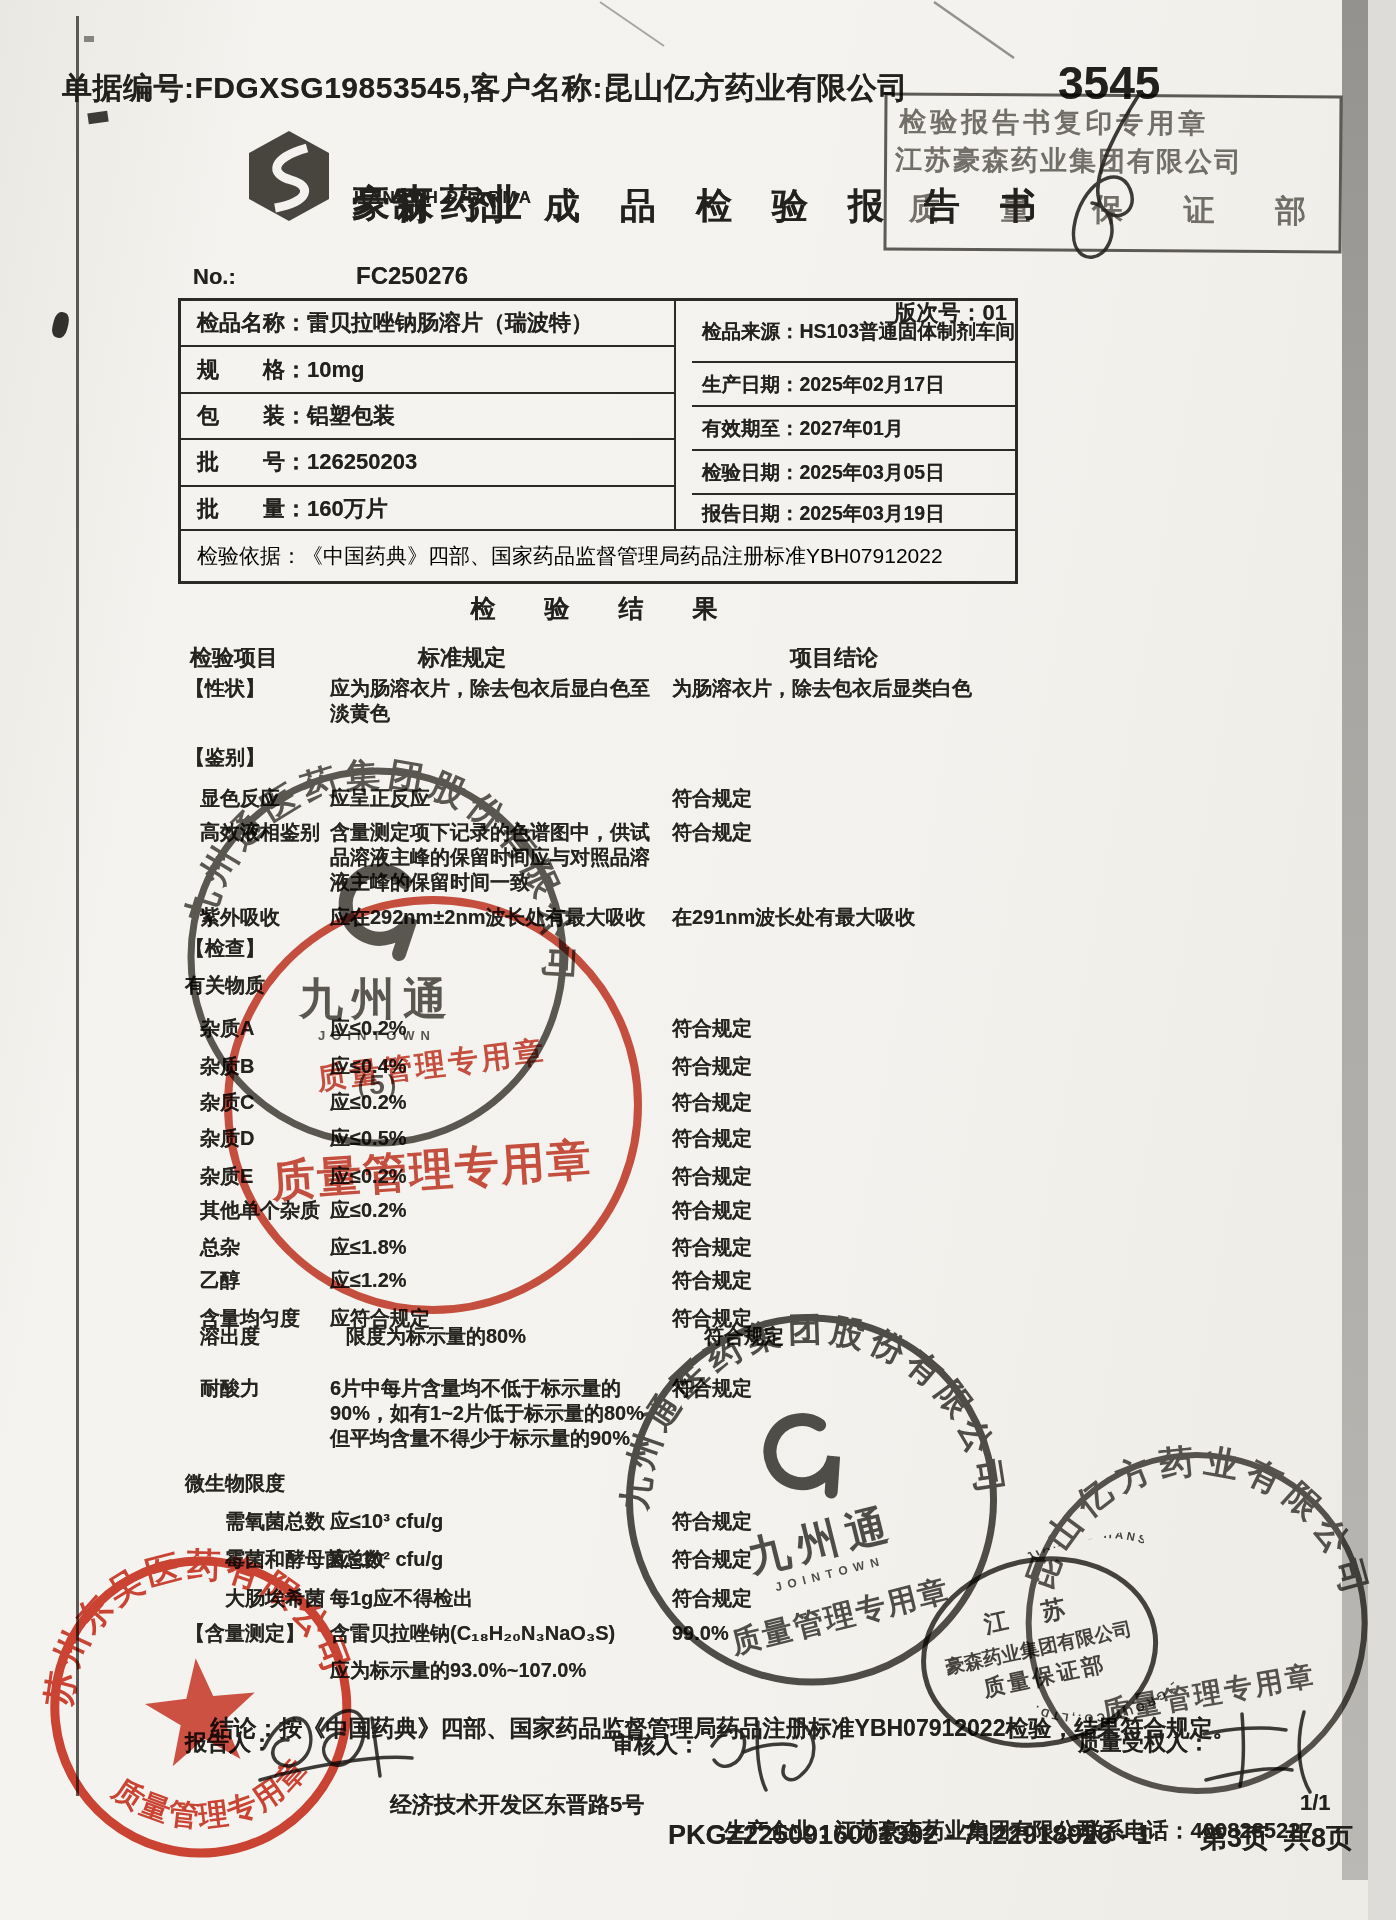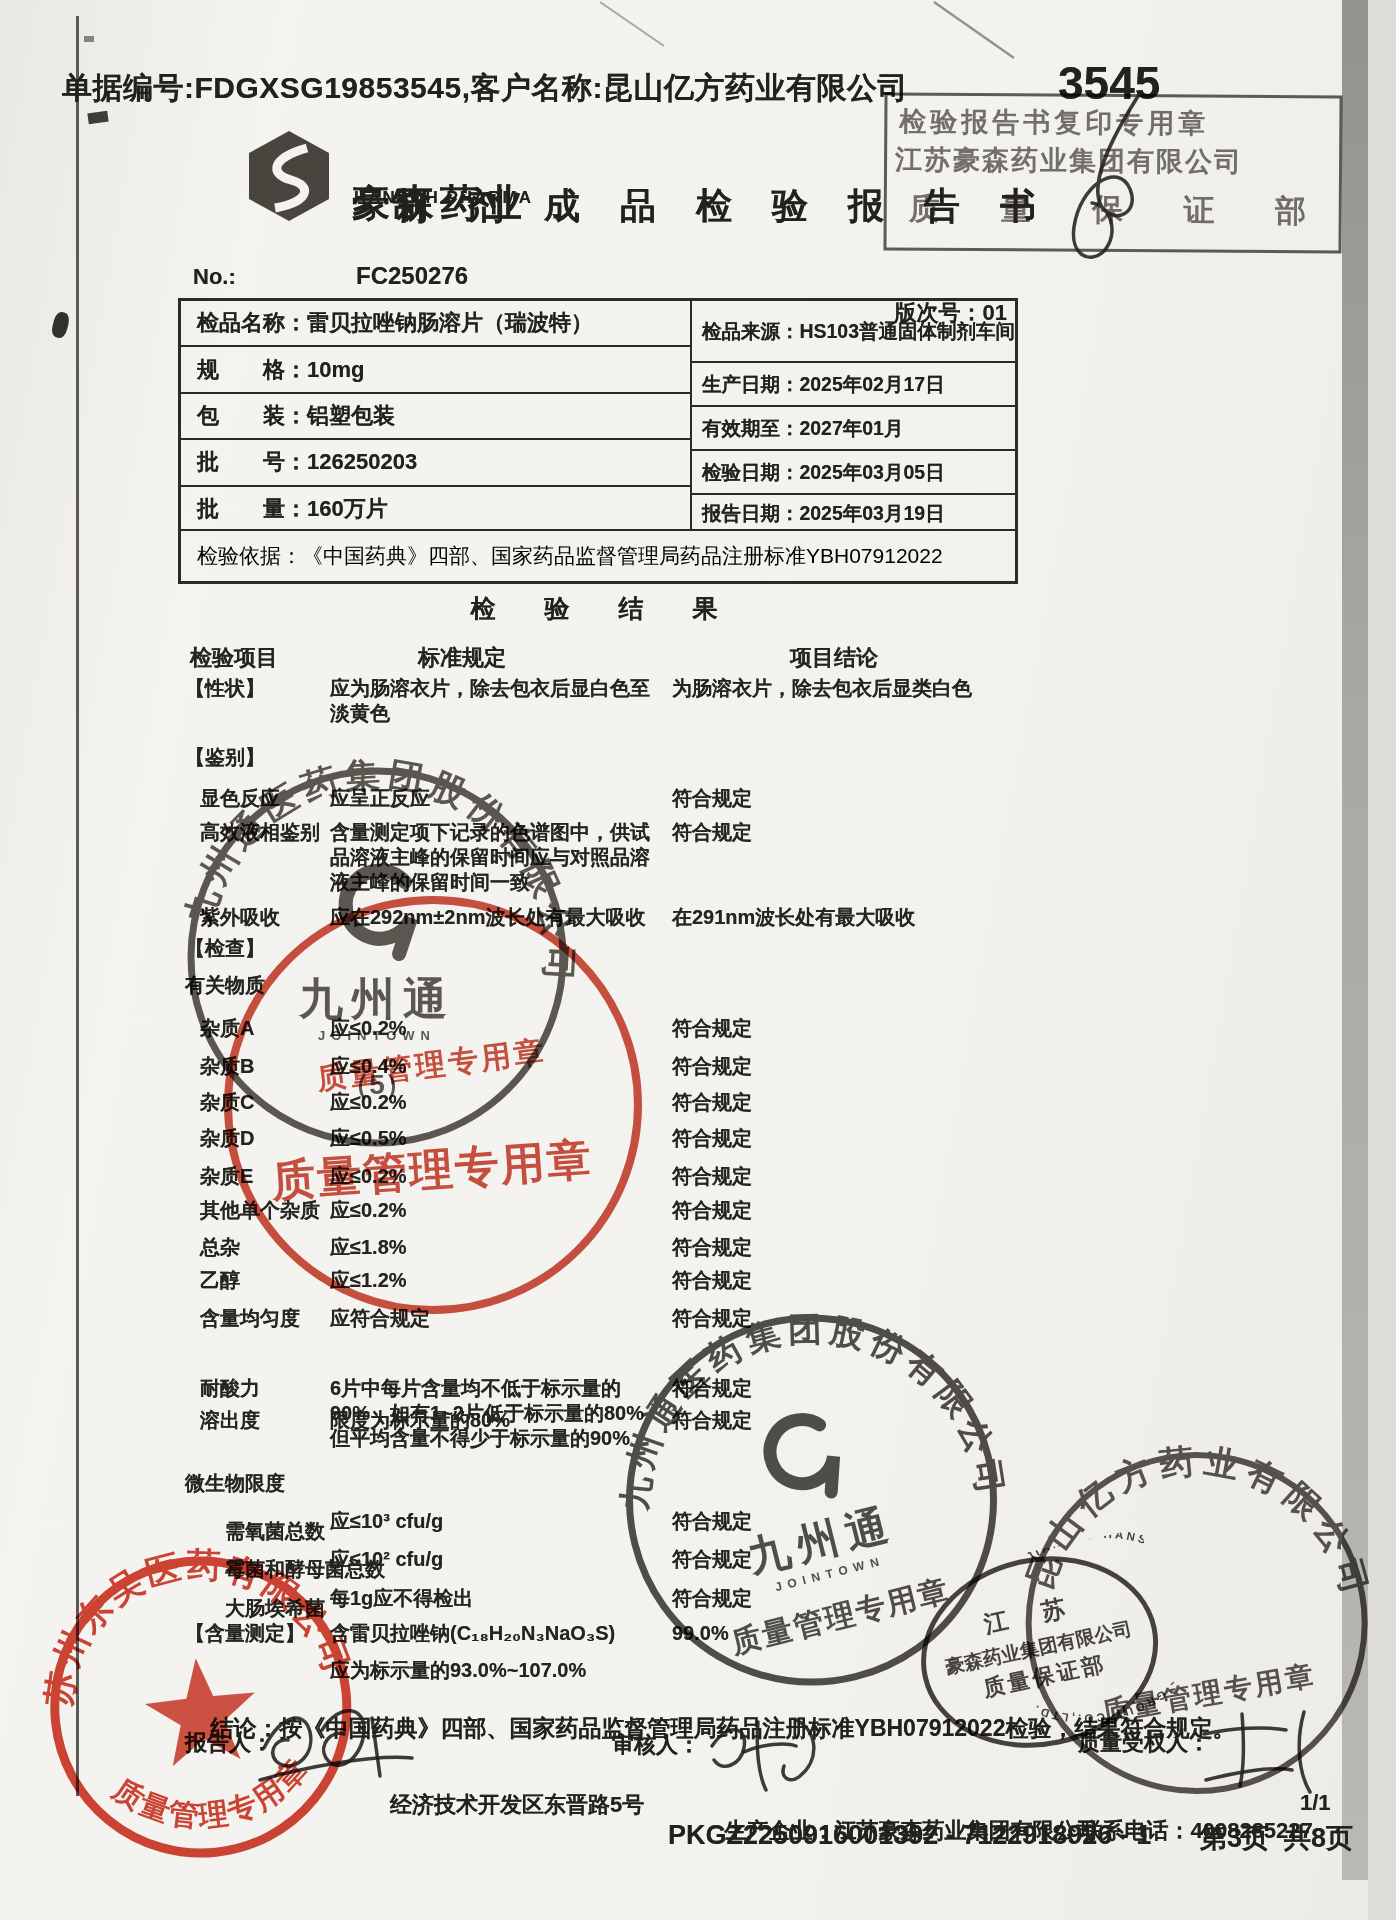--- a/index.html
+++ b/index.html
@@ -11,34 +11,34 @@
   .t{position:absolute;white-space:pre;color:#23211d;font-weight:700;
      text-shadow:0 0 .6px rgba(34,32,29,.6);}
   
   #info-table{position:absolute;left:178px;top:298px;width:834px;height:280px;
      border:3px solid #2b2a27;}
   #it-cols{position:absolute;left:0;right:0;top:0;bottom:50px;display:flex;}
   #it-left{width:533px;border-right:2px solid #2b2a27;display:flex;flex-direction:column;}
   #it-left .cell{flex:1;border-bottom:2px solid #2b2a27;display:flex;align-items:center;
      padding-left:16px;font-size:22px;}
   #it-left .cell:last-child{border-bottom:none;}
-  #it-right{flex:1;display:flex;flex-direction:column;}
+  #it-right{flex:1;display:flex;flex-direction:column;padding-left:16px;}
   #it-right .cell{border-bottom:2px solid #2b2a27;display:flex;align-items:center;
      padding-left:10px;font-size:19.5px;overflow:visible;}
   #it-right .cell:last-child{border-bottom:none;flex:1;}
   .cell span{white-space:pre;font-weight:700;color:#23211d;text-shadow:0 0 .6px rgba(34,32,29,.6);}
   #it-basis{position:absolute;left:0;right:0;bottom:0;height:50px;border-top:2.5px solid #2b2a27;
      display:flex;align-items:center;padding-left:16px;font-size:21px;}
   
   .rrow{position:absolute;left:185px;right:30px;display:grid;
      grid-template-columns:145px 342px auto;align-items:start;}
   .rrow span{white-space:pre;line-height:25px;font-size:20px;font-weight:700;color:#26241f;
      text-shadow:0 0 .6px rgba(34,32,29,.6);overflow:visible;}
   .ind1{padding-left:15px;}
-  .ind2{padding-left:40px;margin-top:10px;}
+  .ind2{padding-left:40px;}
   
   .stamp{position:absolute;mix-blend-mode:multiply;}
   .stamp svg text{font-family:"Liberation Sans","DejaVu Sans",sans-serif;font-weight:700;}
   #copy-stamp{position:absolute;left:884px;top:94px;width:452px;height:152px;
      border:3px solid rgba(70,68,64,.85);transform:rotate(.4deg);mix-blend-mode:multiply;}
   #copy-stamp div{position:absolute;white-space:pre;font-weight:700;color:#77756f;}
   .scanline{position:absolute;background:#3a3834;}
   .speck{position:absolute;background:#1d1c1a;}
   .sig path{stroke:#23211e;stroke-width:3.5;fill:none;stroke-linecap:round;stroke-linejoin:round;opacity:.88;}
 </style>
@@ -223,21 +223,21 @@
   <div class="rrow" style="top:1268px;">
       <span class="rc1 ind1">乙醇</span>
       <span class="rc2">应≤1.2%</span>
       <span class="rc3">符合规定</span>
     </div>
   <div class="rrow" style="top:1306px;">
       <span class="rc1 ind1">含量均匀度</span>
       <span class="rc2">应符合规定</span>
       <span class="rc3">符合规定</span>
     </div>
-  <div class="rrow" style="top:1408px;">
+  <div class="rrow" style="top:1324px;gap:16px;">
       <span class="rc1 ind1">溶出度</span>
       <span class="rc2">限度为标示量的80%</span>
       <span class="rc3">符合规定</span>
     </div>
   <div class="rrow" style="top:1376px;">
       <span class="rc1 ind1">耐酸力</span>
       <span class="rc2">6片中每片含量均不低于标示量的
 90%，如有1~2片低于标示量的80%
 但平均含量不得少于标示量的90%</span>
       <span class="rc3">符合规定</span>

